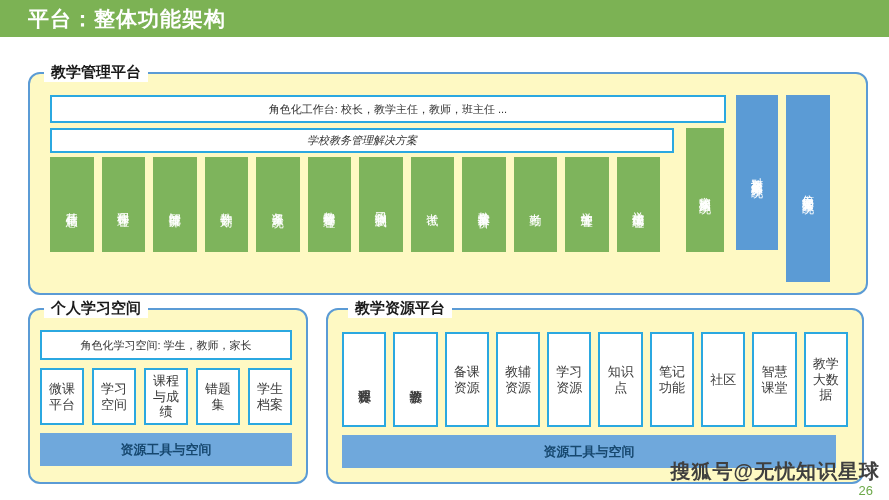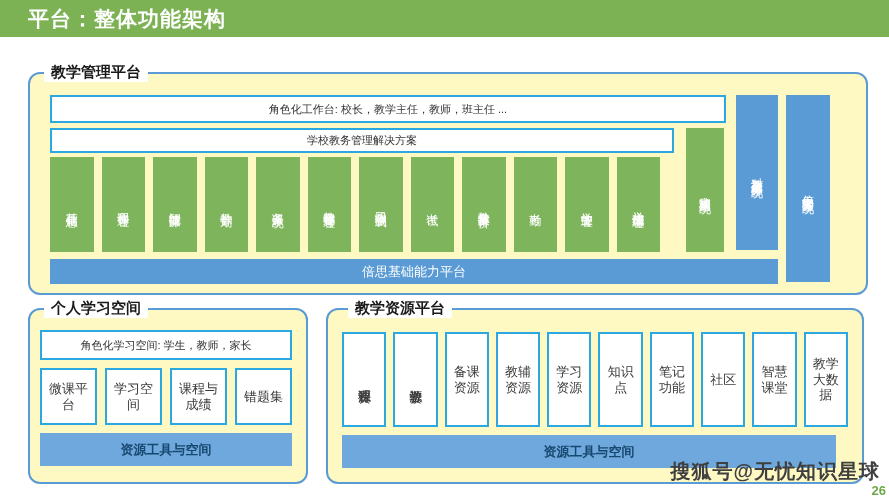--- a/index.html
+++ b/index.html
@@ -60,36 +60,36 @@
   }
   .vbox{
     writing-mode:vertical-rl;text-orientation:upright;letter-spacing:0;
   }
   
   .watermark{
     position:absolute;right:9px;top:458px;font-size:20px;font-weight:bold;
     color:#3f3f3f;letter-spacing:1px;white-space:nowrap;
   }
   .pagenum{
-    position:absolute;right:3px;top:483px;font-size:13px;font-weight:bold;color:#6CA949;
+    position:absolute;right:16px;top:483px;font-size:13px;font-weight:normal;color:#6CA949;
   }
 </style>
 </head>
 <body>
 
 <div class="header">
   <div class="title">平台：整体功能架构</div>
 </div>
 
 <div class="panel" style="left:28px;top:72px;width:836px;height:219px;">
   <span class="panel-title">教学管理平台</span>
 
   <div class="obar" style="left:20px;top:21px;width:676px;height:28px;">角色化工作台: 校长，教学主任，教师，班主任 ...</div>
 
-  <div class="obar" style="left:20px;top:54px;width:624px;height:25px;">学校教务管理解决方案</div>
+  <div class="obar" style="left:20px;top:54px;width:624px;height:25px;font-style:italic;">学校教务管理解决方案</div>
 
   <div class="row" style="left:20px;top:83px;width:610px;height:95px;">
     <div class="gcol vtext">基础信息</div>
     <div class="gcol vtext">课程管理</div>
     <div class="gcol vtext">智能排课</div>
     <div class="gcol vtext">教学计划</div>
     <div class="gcol vtext">备课系统</div>
     <div class="gcol vtext">教学过程管理</div>
     <div class="gcol vtext">练习和测试</div>
     <div class="gcol vtext">考试</div>
@@ -98,33 +98,33 @@
     <div class="gcol vtext">学生管理</div>
     <div class="gcol vtext">学生成绩管理</div>
   </div>
 
   <div class="gcol vtext" style="position:absolute;left:656px;top:54px;width:38px;height:124px;">家校沟通系统</div>
 
   <div class="bcol vtext" style="left:706px;top:21px;width:42px;height:155px;">对接教育局政务系统</div>
 
   <div class="bcol vtext" style="left:756px;top:21px;width:44px;height:187px;">信息安全管理系统</div>
 
-  <div class="fillbar" style="left:20px;top:185px;width:728px;height:25px;">倍思基础能力平台</div>
 </div>
 
 <div class="panel" style="left:28px;top:308px;width:276px;height:172px;">
   <span class="panel-title">个人学习空间</span>
 
   <div class="obar" style="left:10px;top:20px;width:252px;height:30px;">角色化学习空间: 学生，教师，家长</div>
 
   <div class="row" style="left:10px;top:58px;width:252px;height:57px;">
     <div class="wbox">微课平台</div>
     <div class="wbox">学习空间</div>
     <div class="wbox">课程与成绩</div>
     <div class="wbox">错题集</div>
+    <div class="wbox">学生档案</div>
   </div>
 
   <div class="fillbar toolbar" style="left:10px;top:123px;width:252px;height:33px;">资源工具与空间</div>
 </div>
 
 <div class="panel" style="left:326px;top:308px;width:534px;height:172px;">
   <span class="panel-title" style="left:20px;">教学资源平台</span>
 
   <div class="row" style="left:14px;top:22px;width:506px;height:95px;gap:7px;">
     <div class="wbox vbox">课程资源</div>

